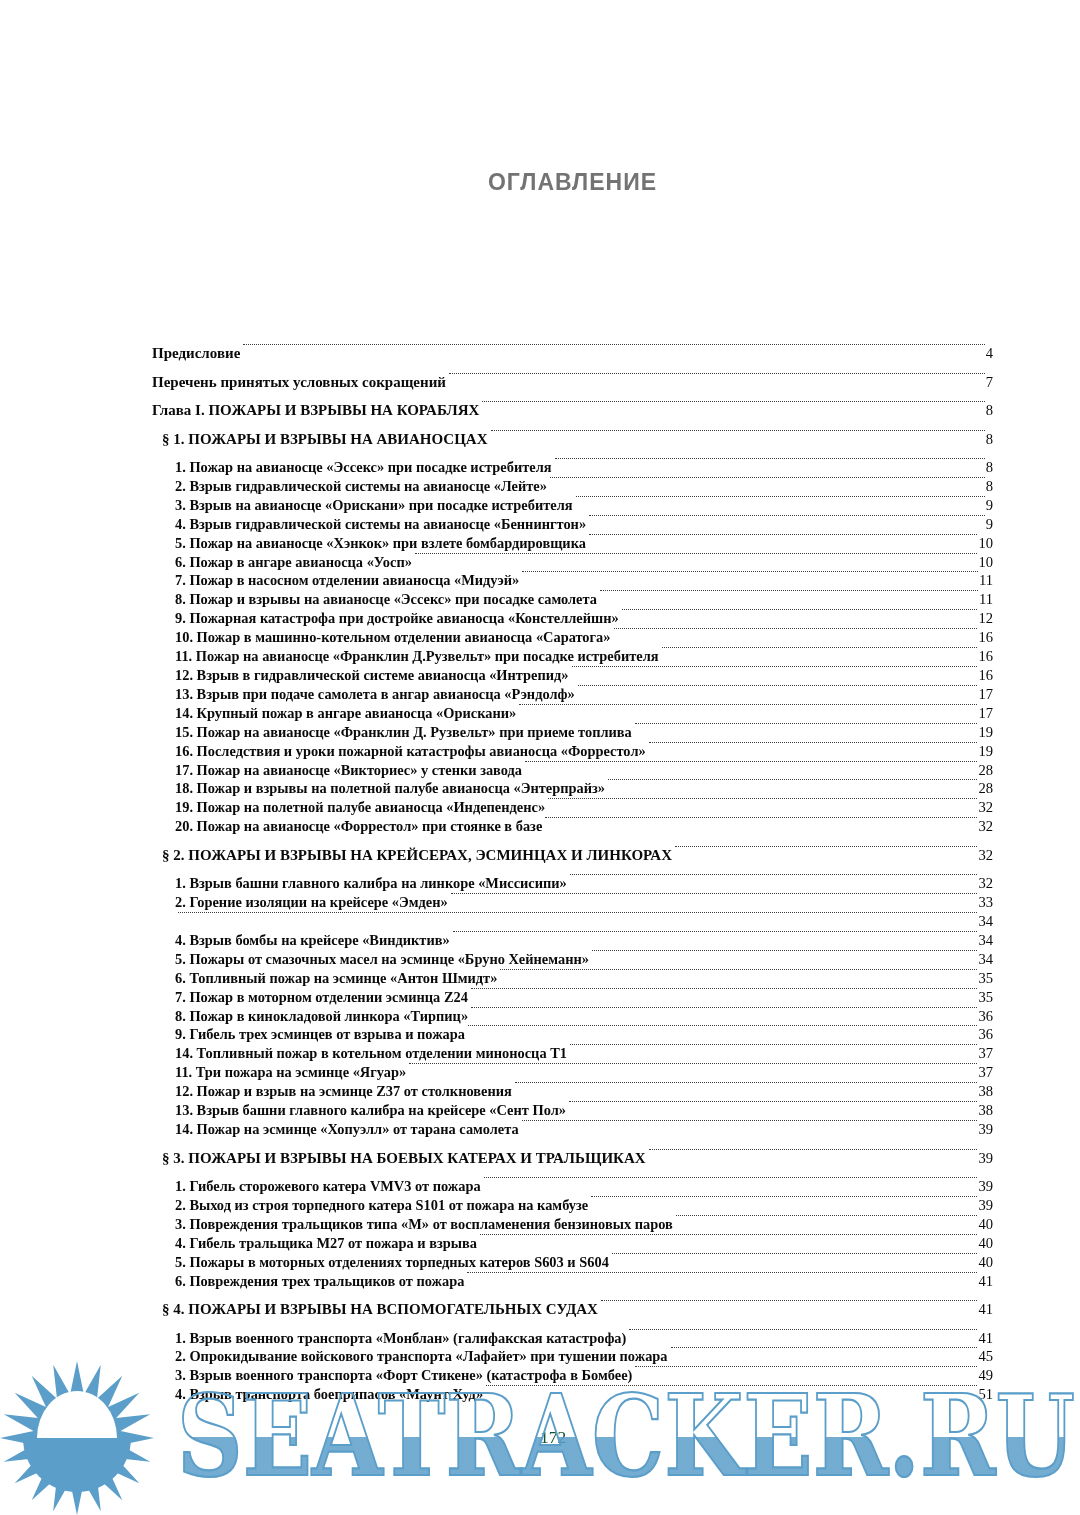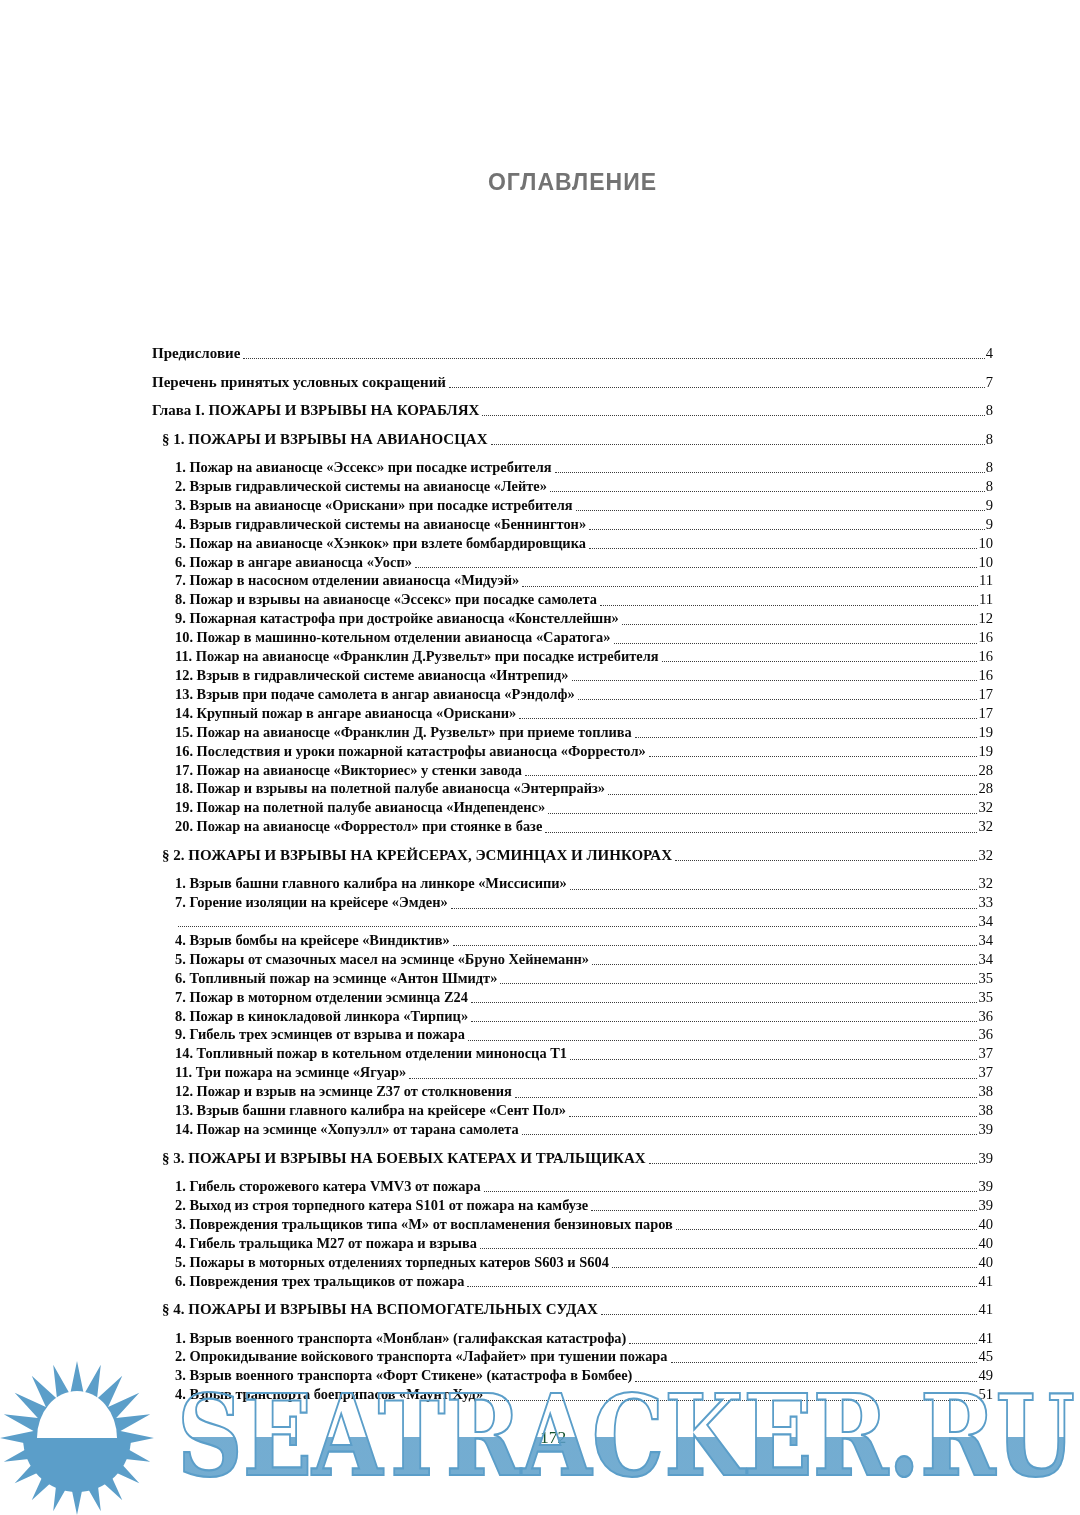--- a/index.html
+++ b/index.html
@@ -12,21 +12,21 @@
     position:absolute;top:170px;left:152px;width:841px;
     text-align:center;
     font-family:"Liberation Sans",sans-serif;
     font-weight:bold;font-size:23px;line-height:24px;letter-spacing:1px;
     color:#737373;
   }
   .toc{
     position:absolute;top:344px;left:152px;width:841px;
   }
   .toc-row{
-    display:flex;align-items:flex-end;white-space:nowrap;
+    display:flex;align-items:flex-start;white-space:nowrap;
     font-weight:bold;font-size:14.4px;line-height:18.9px;color:#0a0a0a;
   }
   .toc-row .label{flex:0 0 auto;}
   .toc-row .dots{
     flex:1 1 auto;min-width:12px;
     border-bottom:1.9px dotted #3c3c3c;
     margin:0 1px 3.5px 3px;
   }
   .toc-row .pnum{flex:0 0 auto;font-weight:normal;font-size:14.6px;}
   .toc-row.level0{font-size:15px;margin-top:9.6px;}
@@ -198,21 +198,21 @@
     <span class="pnum">32</span>
   </div>
 
   <div class="toc-row level2">
     <span class="label">1. Взрыв башни главного калибра на линкоре «Миссисипи»</span>
     <span class="dots"></span>
     <span class="pnum">32</span>
   </div>
 
   <div class="toc-row level2">
-    <span class="label">7. Горение изоляции на крейсере «Эмден»</span>
+    <span class="label">2. Горение изоляции на крейсере «Эмден»</span>
     <span class="dots"></span>
     <span class="pnum">33</span>
   </div>
 
   <div class="toc-row level2">
     <span class="dots"></span>
     <span class="pnum">34</span>
   </div>
 
   <div class="toc-row level2">

